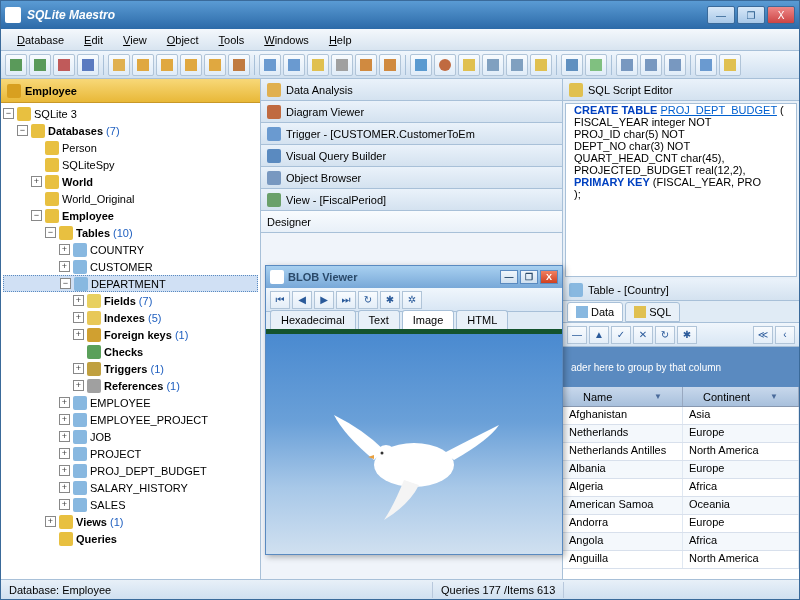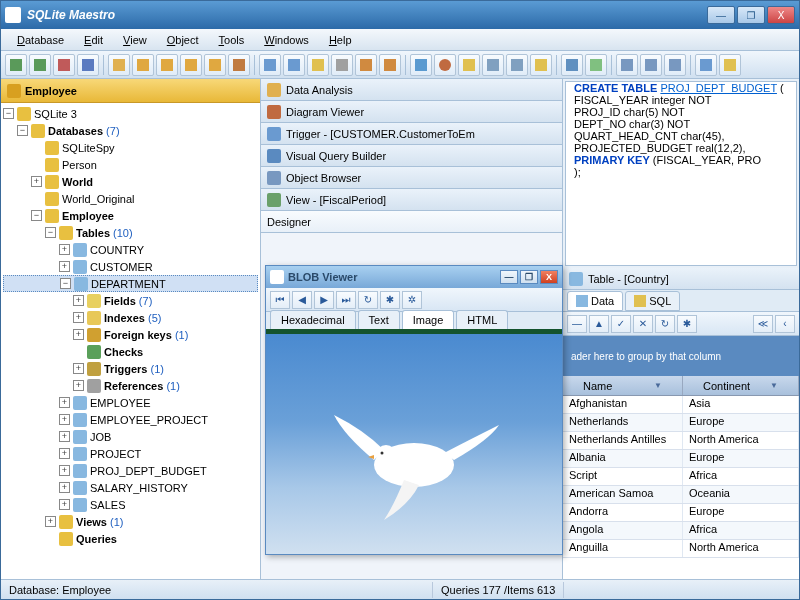--- a/index.html
+++ b/index.html
@@ -212,28 +212,28 @@
             <span class="tspace"></span>
             <span class="texp">−</span>
             <div class="tico2 tico-folder"></div>
             <span class="tlabel"><b>Databases</b> <span class="tcount">(7)</span></span>
           </div>
         <div class="tnode">
             <span class="tspace"></span>
             <span class="tspace"></span>
             <span class="tspace"></span>
             <div class="tico2 tico-db"></div>
+            <span class="tlabel">Person</span>
+          </div>
+        <div class="tnode">
+            <span class="tspace"></span>
+            <span class="tspace"></span>
+            <span class="tspace"></span>
+            <div class="tico2 tico-db"></div>
             <span class="tlabel">SQLiteSpy</span>
-          </div>
-        <div class="tnode">
-            <span class="tspace"></span>
-            <span class="tspace"></span>
-            <span class="tspace"></span>
-            <div class="tico2 tico-db"></div>
-            <span class="tlabel">Person</span>
           </div>
         <div class="tnode">
             <span class="tspace"></span>
             <span class="tspace"></span>
             <span class="texp">+</span>
             <div class="tico2 tico-db"></div>
             <span class="tlabel"><b>World</b></span>
           </div>
         <div class="tnode">
             <span class="tspace"></span>
@@ -453,20 +453,24 @@
               <div class="pico" style="background:#6aa06a"></div>
               <span>View - [FiscalPeriod]</span>
             </div>
           <div class="panel-tab active">
               <span>Designer</span>
             </div>
           <div style="flex:1;background:#f0f4fa;"></div>
         </div>
 
         <div class="rightcol">
+          <div class="panel-tab">
+              <div class="pico" style="background:#e0c050"></div>
+              <span>SQL Script Editor</span>
+            </div>
           <div class="sql-area">
 <div><span class="kw">CREATE TABLE</span> <span class="lnk">PROJ_DEPT_BUDGET</span><span> (</span></div>
 <div>  FISCAL_YEAR      integer NOT</div>
 <div>  PROJ_ID          char(5) NOT</div>
 <div>  DEPT_NO          char(3) NOT</div>
 <div>  QUART_HEAD_CNT   char(45),</div>
 <div>  PROJECTED_BUDGET real(12,2),</div>
 <div>  <span class="kw">PRIMARY KEY</span> (FISCAL_YEAR, PRO</div>
 <div>);</div>
           </div>
@@ -518,21 +522,21 @@
               </div>
             <div class="trow">
                 <div class="td" style="width:120px">Netherlands Antilles</div>
                 <div class="td" style="flex:1">North America</div>
               </div>
             <div class="trow">
                 <div class="td" style="width:120px">Albania</div>
                 <div class="td" style="flex:1">Europe</div>
               </div>
             <div class="trow">
-                <div class="td" style="width:120px">Script</div>
+                <div class="td" style="width:120px">Algeria</div>
                 <div class="td" style="flex:1">Africa</div>
               </div>
             <div class="trow">
                 <div class="td" style="width:120px">American Samoa</div>
                 <div class="td" style="flex:1">Oceania</div>
               </div>
             <div class="trow">
                 <div class="td" style="width:120px">Andorra</div>
                 <div class="td" style="flex:1">Europe</div>
               </div>

